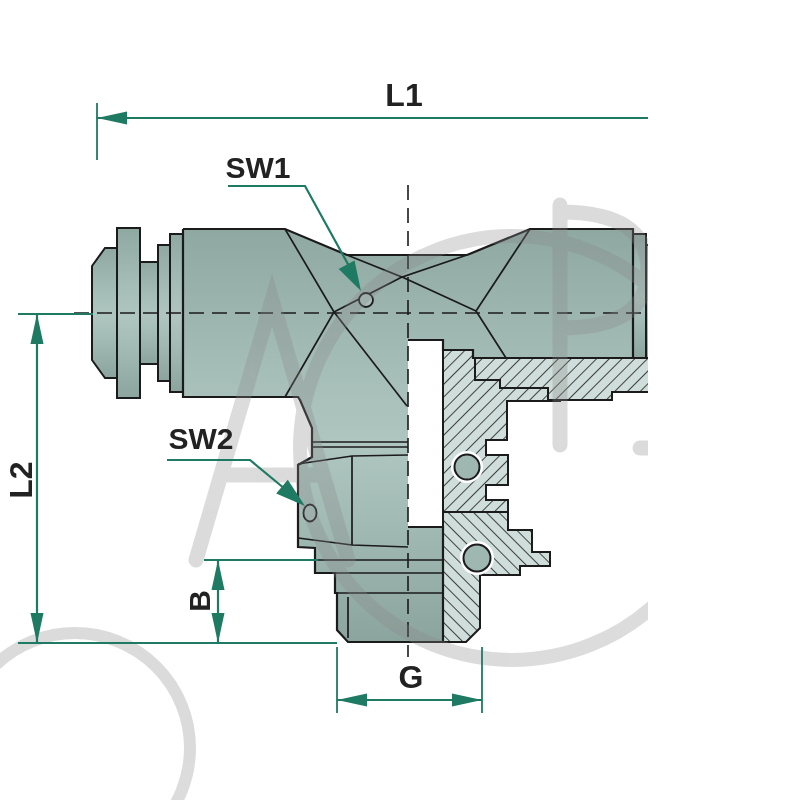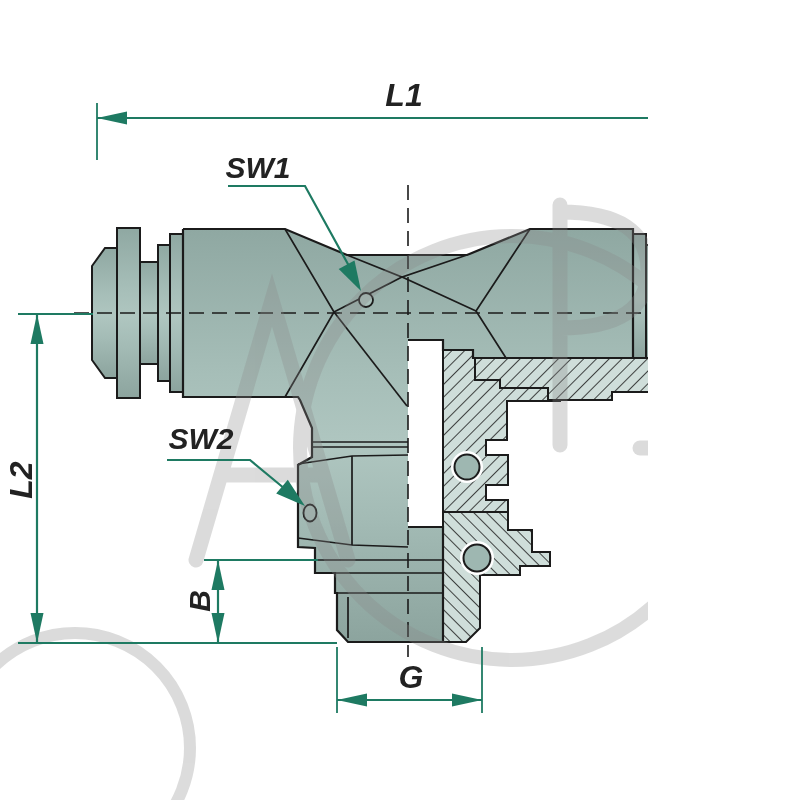--- a/index.html
+++ b/index.html
@@ -1,17 +1,17 @@
 <!DOCTYPE html>
 <html><head>
 <meta charset="utf-8">
 <style>
   html,body{margin:0;padding:0;background:#ffffff;}
   .stage{width:648px;height:800px;position:relative;background:#fff;overflow:hidden;
-         font-family:"Liberation Sans",sans-serif;font-style:italic;}
+         font-family:"Liberation Sans",sans-serif;}
   svg{display:block}
   text.dim{font-family:"Liberation Sans","DejaVu Sans",sans-serif;font-weight:bold;fill:#222;}
 </style>
 </head>
 <body>
 
 <div class="stage">
 <svg width="800" height="800" viewBox="0 0 800 800">
   <defs>
     <linearGradient id="bodyGrad" x1="0" y1="0" x2="0" y2="1">

